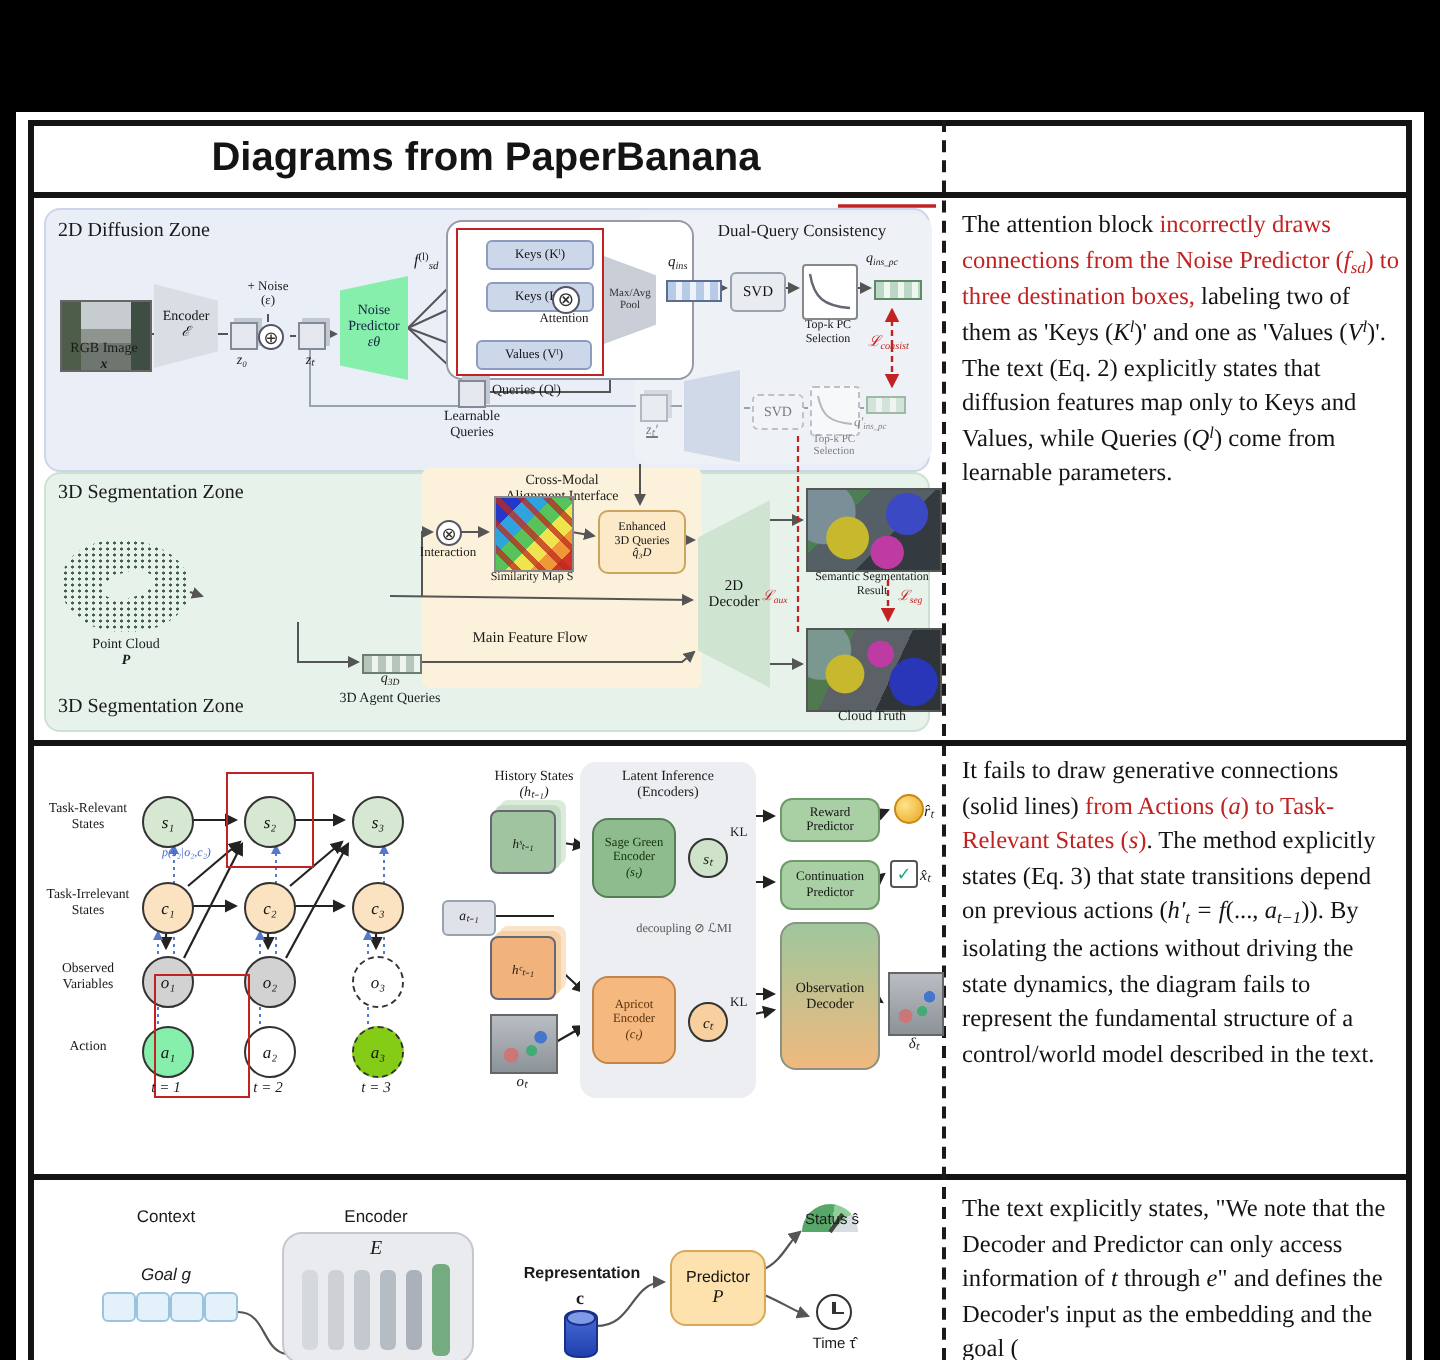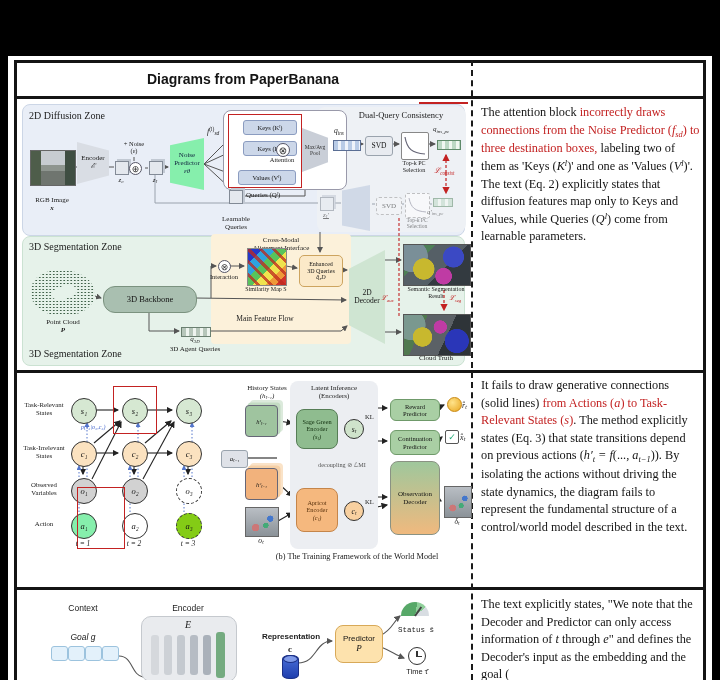--- a/index.html
+++ b/index.html
@@ -85,21 +85,21 @@
 
 <div id="page">
 
   <div class="abs" style="left:8px;top:56px;width:704px;height:624px;background:#fff;"></div>
   <div class="abs" style="left:14px;top:60px;width:686px;height:620px;border:3px solid #141414;border-bottom:none;background:#fff;"></div>
   <div class="abs" style="left:14px;top:96px;width:692px;height:3px;background:#141414;"></div>
   <div class="abs" style="left:14px;top:370px;width:692px;height:2.5px;background:#141414;"></div>
   <div class="abs" style="left:14px;top:587px;width:692px;height:2.5px;background:#141414;"></div>
   <div class="abs" style="left:471px;top:60px;width:0;height:620px;border-left:2px dashed #1a1a1a;"></div>
 
-  <div class="abs sans b ctr" style="left:17px;top:63px;width:452px;height:29px;line-height:33px;font-size:14px;">Diagrams from PaperBanana</div>
+  <div class="abs sans b ctr" style="left:17px;top:63px;width:452px;height:29px;line-height:33px;font-size:20px;">Diagrams from PaperBanana</div>
 
   <div class="abs" style="left:15px;top:98px;width:456px;height:272px;">
 
     <div class="zone" style="left:7px;top:6px;width:441px;height:130px;background:#e9eef7;border:1px solid #ccd6e6;"></div>
     <div class="zone" style="left:302px;top:9px;width:149px;height:125px;background:#eef1f5;"></div>
     <div class="zone" style="left:7px;top:138px;width:441px;height:128px;background:#e6f2ea;border:1px solid #cbe2d2;"></div>
     <div class="zone" style="left:196px;top:136px;width:140px;height:110px;background:#fcf1da;border-radius:4px;"></div>
 
     <svg class="arrows" width="456" height="273" viewBox="0 0 456 273">
       <defs>
@@ -154,21 +154,21 @@
         <path d="M431,75 L431,57" stroke-width="1.2" stroke-dasharray="3,2" marker-end="url(#mr1)"></path>
         <path d="M431,75 L431,95" stroke-width="1.2" stroke-dasharray="3,2" marker-end="url(#mr1)"></path>
         <path d="M384,120 L384,220" stroke-width="1.1" stroke-dasharray="3,2"></path>
         <path d="M429,192 L429,212" stroke-width="1.2" stroke-dasharray="3,2" marker-end="url(#mr1)"></path>
       </g>
     </svg>
 
     <div class="lbl" style="left:14px;top:12px;font-size:10px;">2D Diffusion Zone</div>
 
     <div class="photo-street" style="left:15px;top:52px;width:44px;height:34px;"></div>
-    <div class="lbl ctr" style="left:8px;top:99px;width:58px;font-size:7px;">
+    <div class="lbl ctr" style="left:8px;top:73px;width:58px;font-size:7px;">
       <span>RGB Image</span><br>
       <span class="it b">x</span>
     </div>
 
     <div class="trap" style="left:62px;top:44px;width:32px;height:42px;background:#d9dde4;clip-path:polygon(0 0,100% 20%,100% 80%,0 100%);font-size:7px;">
       <span>Encoder</span>
       <span class="it">ℰ</span>
     </div>
 
     <div class="cube" style="left:100px;top:63px;"></div>
@@ -209,21 +209,21 @@
       <span>⊗</span>
       </div>
     <div class="lbl ctr" style="left:247px;top:58px;width:40px;font-size:6.5px;">Attention</div>
     <div class="trap" style="left:287px;top:30px;width:26px;height:44px;background:#c9ced7;clip-path:polygon(0 0,100% 22%,100% 78%,0 100%);font-size:5.5px;color:#333;">
       <span>Max/Avg</span>
       <span>Pool</span>
     </div>
 
     <div class="cube" style="left:214px;top:92px;"></div>
     <div class="lbl" style="left:231px;top:94px;font-size:7px;">Queries (Qˡ)</div>
-    <div class="lbl ctr" style="left:198px;top:118px;width:46px;font-size:7px;">
+    <div class="lbl ctr" style="left:198px;top:107px;width:46px;font-size:7px;">
       <span>Learnable</span><br><span>Queries</span>
     </div>
 
     <div class="lbl ctr" style="left:324px;top:13px;width:124px;font-size:8.5px;">Dual-Query Consistency</div>
     <div class="lbl" style="left:319px;top:29px;font-size:7.5px;">
       <span class="it">q</span><span class="sub it">ins</span>
     </div>
     <div class="qbar" style="left:318px;top:42px;width:26px;height:9px;"></div>
     <div class="box" style="left:350px;top:38px;width:26px;height:18px;background:#e8ebf0;border:1px solid #9aa3ad;border-radius:3px;font-size:7.5px;">
       <span>SVD</span>
@@ -265,23 +265,20 @@
       </div>
     </div>
 
     <div class="lbl" style="left:14px;top:143px;font-size:10px;">3D Segmentation Zone</div>
     <div class="pcloud" style="left:16px;top:172px;width:64px;height:46px;">
       <div class="pchole" style="left:20px;top:16px;width:26px;height:13px;"></div>
     </div>
     <div class="lbl ctr" style="left:22px;top:221px;width:52px;font-size:7px;">
       <span>Point Cloud</span><br><span class="it b">P</span>
     </div>
-    <div class="box" style="left:88px;top:188px;width:92px;height:25px;background:#a9bfb0;border:1px solid #7b927f;border-radius:12px;font-size:8.5px;">
-      <span>3D Backbone</span>
-      </div>
 
     <div class="lbl ctr" style="left:198px;top:139px;width:136px;font-size:7px;">
       <span>Cross-Modal</span><br><span>Alignment Interface</span>
     </div>
     <div class="circ" style="left:203px;top:162px;width:11px;height:11px;font-size:9px;">
       <span>⊗</span>
       </div>
     <div class="lbl ctr" style="left:188px;top:175px;width:42px;font-size:6.5px;">Interaction</div>
     <div class="heat" style="left:232px;top:150px;width:38px;height:36px;"></div>
     <div class="lbl ctr" style="left:222px;top:188px;width:58px;font-size:6px;">Similarity Map S</div>
@@ -474,21 +471,20 @@
       </div>
     <div class="lbl it" style="left:445px;top:61px;font-size:8px;">x̂ₜ</div>
 
     <div class="box" style="left:375px;top:88px;width:48px;height:72px;background:linear-gradient(180deg,#9fc79c,#f0b97e);border:1px solid #8a9283;border-radius:8px;font-size:7px;">
       <span>Observation</span>
         <span>Decoder</span>
       </div>
     <div class="robot" style="left:429px;top:113px;width:26px;height:30px;"></div>
     <div class="lbl ctr it" style="left:435px;top:145px;width:14px;font-size:7.5px;">δₜ</div>
 
-    <div class="lbl ctr" style="left:228px;top:179px;width:228px;font-size:8.3px;">(b) The Training Framework of the World Model</div>
   </div>
 
   <div class="fail" style="left:481px;top:377px;width:219px;height:207px;"><span>It fails to draw generative connections (solid lines) </span><span class="red">from Actions (</span><span class="red" style="font-style: italic;">a</span><span class="red">) to Task-Relevant States (</span><span class="red" style="font-style: italic;">s</span><span class="red">)</span><span>. The method explicitly states (Eq. 3) that state transitions depend on previous actions (</span><span style="font-style: italic;">h′</span><span class="sub" style="font-style: italic;">t</span><span style="font-style: italic;"> = </span><span style="font-style: italic;">f</span><span>(..., </span><span style="font-style: italic;">a</span><span class="sub" style="font-style: italic;">t−1</span><span>)). By isolating the actions without driving the state dynamics, the diagram fails to represent the fundamental structure of a control/world model described in the text.</span></div>
 
   <div class="abs sans" style="left:15px;top:589px;width:456px;height:91px;overflow:hidden;">
 
     <svg class="arrows" width="456" height="91" viewBox="0 0 456 91">
       <defs>
           <marker id="m3" markerWidth="6" markerHeight="6" refX="5" refY="3" orient="auto">
             <path d="M0,0L6,3L0,6z" fill="#555"></path>
@@ -523,20 +519,20 @@
     <div class="lbl ctr sans b" style="left:238px;top:44px;width:76px;font-size:8px;">Representation</div>
     <div class="lbl ctr b" style="left:268px;top:55px;width:14px;font-size:9px;font-family:'Liberation Serif',serif;">c</div>
     <div class="cyl" style="left:267px;top:66px;"></div>
 
     <div class="box sans" style="left:320px;top:36px;width:46px;height:36px;background:#fde2ad;border:1px solid #d8a958;border-radius:8px;font-size:8px;">
       <span>Predictor</span>
       <span class="it" style="font-family:'Liberation Serif',serif;font-size:9px;">P</span>
       </div>
 
     <div class="gauge" style="left:386px;top:13px;"></div>
-    <div class="lbl ctr sans" style="left:382px;top:37px;width:38px;font-size:7.5px;font-family:Liberation Mono, monospace;">Status ŝ</div>
+    <div class="lbl ctr sans" style="left:382px;top:17px;width:38px;font-size:7.5px;">Status ŝ</div>
     <div class="clock" style="left:393px;top:58px;width:16px;height:16px;"></div>
     <div class="lbl ctr sans" style="left:386px;top:79px;width:32px;font-size:7.5px;">Time τ̂</div>
   </div>
 
   <div class="fail" style="left:481px;top:596px;width:219px;height:84px;overflow:hidden;"><span>The text explicitly states, "We note that the Decoder and Predictor can only access information of </span><span style="font-style: italic;">t</span><span> through </span><span style="font-style: italic;">e</span><span>" and defines the Decoder's input as the embedding and the goal (</span></div>
 
 </div>
 
 </body></html>

